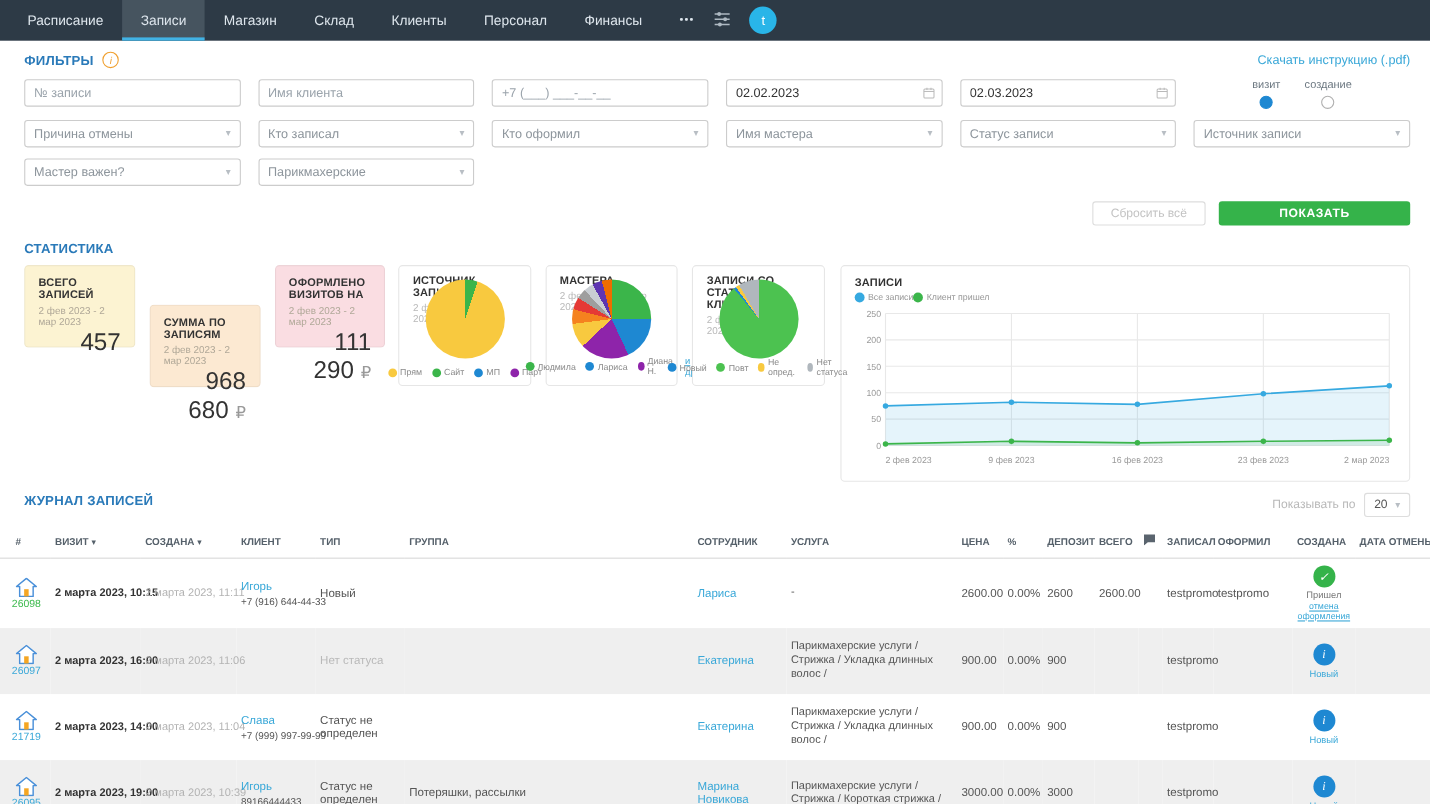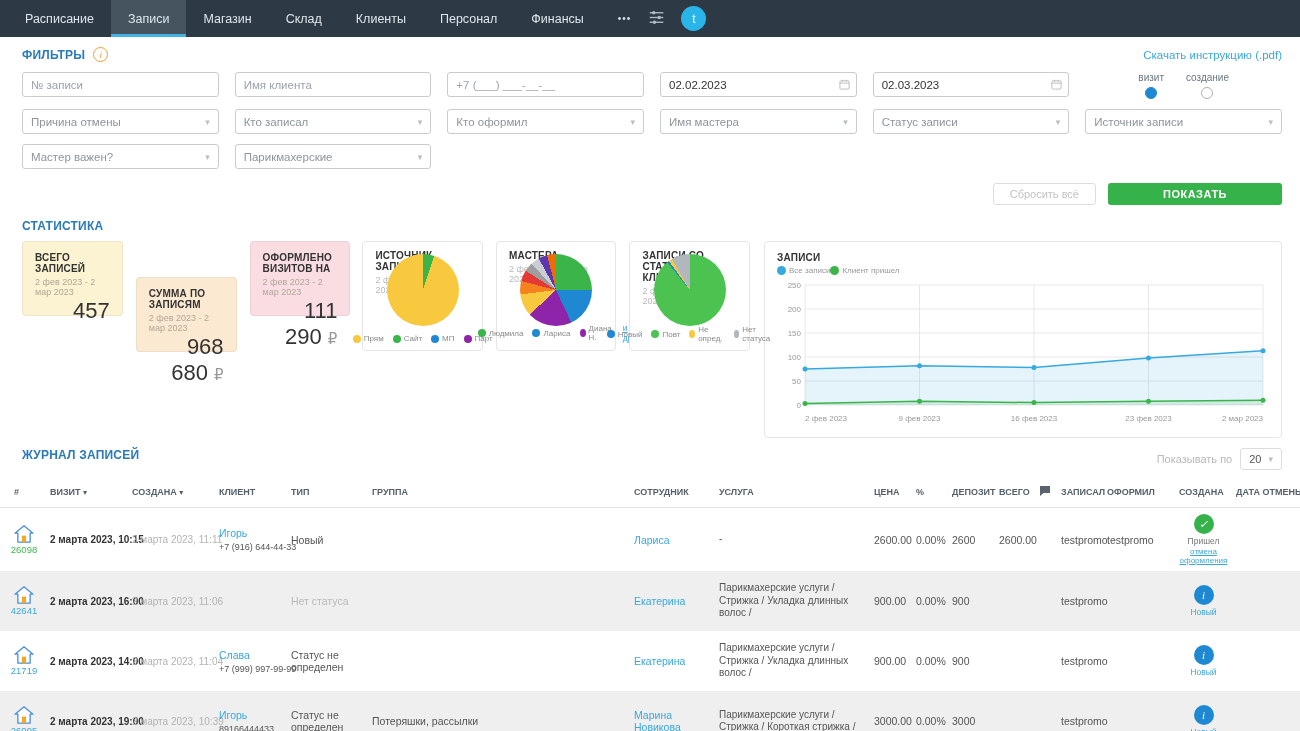--- a/index.html
+++ b/index.html
@@ -390,21 +390,21 @@
           <td class="status-cell"><span class="status-circle st-green">✓</span><span class="status-label lab-gray">Пришел</span><a class="status-link">отмена оформления</a></td>
           <td></td>
         </tr>
         <tr class="alt">
           <td>
             <div class="cell-id">
               <svg width="20" height="18" viewBox="0 0 24 22">
                 <path d="M12 1 23 10 19.5 10 19.5 21 4.5 21 4.5 10 1 10Z" fill="#fff" stroke="#4a90d9" stroke-width="1.6" stroke-linejoin="round"></path>
                 <rect x="9.5" y="13" width="5" height="8" fill="#f5a623"></rect>
               </svg>
-              <span class="rid id-blue">42641</span>
+              <span class="rid id-blue">26097</span>
             </div>
           </td>
           <td class="visit">2 марта 2023, 16:00</td>
           <td class="created">2 марта 2023, 11:06</td>
           <td></td>
           <td class="muted">Нет статуса</td>
           <td></td>
           <td><a class="client-link">Екатерина</a></td>
           <td class="service">Парикмахерские услуги / Стрижка / Укладка длинных волос /</td>
           <td>900.00</td>

